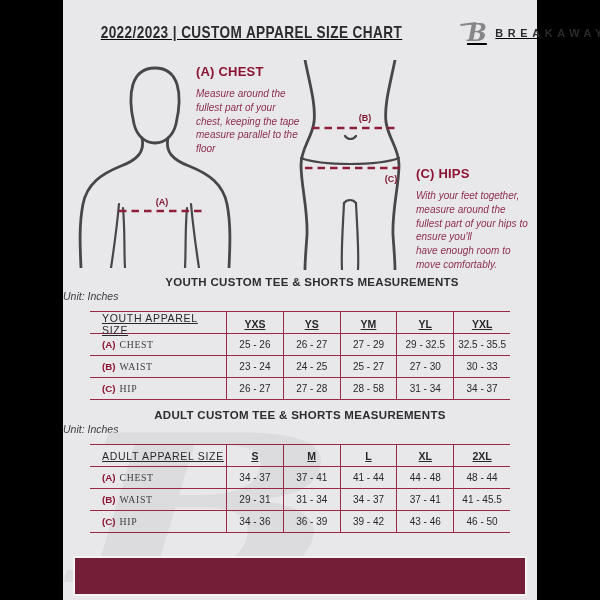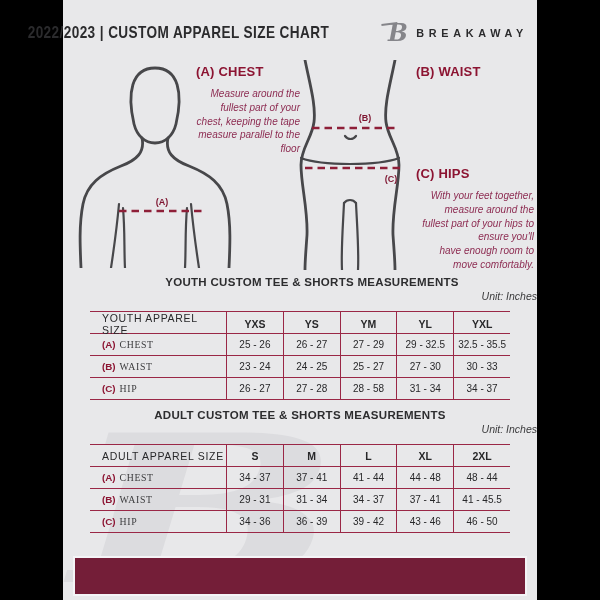--- a/index.html
+++ b/index.html
@@ -10,55 +10,55 @@
     --ink:#2d2d2f;
     --gray-ink:#3c3c3e;
     --bg:#e8e8ea;
     --footer:#741e38;
   }
   *{margin:0;padding:0;box-sizing:border-box;}
   html,body{width:600px;height:600px;}
   body{background:#000;font-family:"Liberation Sans",sans-serif;position:relative;overflow:hidden;}
   .page{position:absolute;left:63px;top:0;width:474px;height:600px;background:var(--bg);}
   
-  .header{position:absolute;top:20px;left:0;width:100%;display:flex;align-items:center;justify-content:flex-end;gap:21px;}
+  .header{position:absolute;top:20px;left:0;width:100%;display:flex;align-items:center;justify-content:flex-start;gap:27px;text-decoration:underline;}
   .doc-title{font-weight:700;font-size:17px;color:#2b2b2d;letter-spacing:.5px;transform:scaleX(.8);transform-origin:center;white-space:nowrap;}
   .brand{display:flex;align-items:center;gap:9px;transform:scaleX(.94);transform-origin:left center;}
   .logo-b{position:relative;font-family:"DejaVu Serif",serif;font-style:italic;font-weight:700;font-size:25px;color:#85858a;line-height:1;}
   .logo-b::before{content:"";position:absolute;left:-7px;top:3px;width:17px;height:2px;background:#85858a;transform:rotate(-6deg);}
   .brand-name{font-weight:700;font-size:11.5px;letter-spacing:5px;color:#2b2b2d;white-space:nowrap;}
   
   .inst{position:absolute;}
   .inst h3{font-size:13px;font-weight:700;color:var(--maroon);margin-bottom:8px;letter-spacing:.2px;}
-  .inst p{font-size:10px;font-style:italic;font-weight:500;color:var(--body-maroon);line-height:1.38;white-space:pre-line;text-align:right;}
+  .inst p{font-size:10px;font-style:italic;font-weight:500;color:var(--body-maroon);line-height:1.38;white-space:pre-line;}
   .inst-a{left:133px;top:64px;width:104px;}
   .inst-b{left:353px;top:64px;width:112px;}
   .inst-c{left:353px;top:166px;width:118px;}
   
   .fig{position:absolute;}
   .fig-torso{left:12px;top:58px;}
   .fig-lower{left:229px;top:60px;}
   .body-line{fill:none;stroke:#47474a;stroke-width:2.8;stroke-linecap:round;}
   .thin-line{fill:none;stroke:#47474a;stroke-width:2.2;stroke-linecap:round;}
   .dash-line{fill:none;stroke:var(--dash);stroke-width:2.6;stroke-dasharray:7.5 5;}
   .svg-label{font-family:"Liberation Sans",sans-serif;font-size:9px;font-weight:700;fill:#7e1430;}
   
   .sec-title{position:absolute;width:100%;text-align:center;font-weight:700;font-size:11.5px;color:var(--ink);letter-spacing:.3px;}
-  .sec-unit{position:absolute;width:100%;text-align:right;font-style:italic;font-size:10.5px;font-weight:500;color:#3b3b3d;padding-left:48px;}
+  .sec-unit{position:absolute;width:100%;text-align:left;font-style:italic;font-size:10.5px;font-weight:500;color:#3b3b3d;}
   .t1-title{top:276px;padding-left:24px;} .t1-unit{top:290px;}
   .t2-title{top:409px;} .t2-unit{top:423px;}
   
   .tbl{position:absolute;left:27px;width:420px;border-bottom:1px solid var(--line);z-index:2;}
   .tbl-youth{top:311px;}
   .tbl-adult{top:444px;}
   .tr{display:grid;grid-template-columns:136px repeat(5,1fr);height:22px;border-top:1px solid var(--line);}
   .tc{display:flex;align-items:center;justify-content:center;font-size:10px;color:#28282a;height:100%;}
   .tc + .tc{border-left:1px solid var(--line);}
   .tc.lab{justify-content:flex-start;padding-left:12px;color:var(--gray-ink);letter-spacing:.7px;font-size:9.8px;}
-  .head .tc{font-weight:700;font-size:10.5px;color:#28282a;}
+  .head .tc{font-weight:700;font-size:10.5px;color:#28282a;text-decoration:underline;}
   .head .tc.lab{font-weight:400;}
   .pfx{color:var(--maroon);font-weight:700;margin-right:4px;letter-spacing:0;}
   .row-lab{letter-spacing:.6px;font-family:Liberation Serif, serif;}
   
   .watermark{position:absolute;left:8px;top:408px;font-family:"DejaVu Serif",serif;font-style:italic;font-weight:700;
     font-size:205px;line-height:1;color:#dcdcdf;transform:scaleX(1.55);transform-origin:left top;z-index:1;}
   
   .footer-bar{position:absolute;left:10px;top:556px;width:454px;height:40px;background:var(--footer);
     border:2px solid #f4f4f6;z-index:2;}
 </style>
@@ -101,21 +101,20 @@
     <line class="dash-line" x1="13" y1="108" x2="111" y2="108"></line>
     <text class="svg-label" x="73" y="61" text-anchor="middle">(B)</text>
     <text class="svg-label" x="99" y="122" text-anchor="middle">(C)</text>
   </svg>
 
   <div class="inst inst-a">
     <h3>(A) CHEST</h3>
     <p>Measure around the fullest part of your chest, keeping the tape measure parallel to the floor</p>
   </div>
   <div class="inst inst-b">
-    <h3>(B) WAIST</h3>
   </div>
   <div class="inst inst-c">
     <h3>(C) HIPS</h3>
     <p>With your feet together, measure around the fullest part of your hips to ensure you'll
 have enough room to move comfortably.</p>
   </div>
 
   <div class="sec-title t1-title">YOUTH CUSTOM TEE &amp; SHORTS MEASUREMENTS</div>
   <div class="sec-unit t1-unit">Unit: Inches</div>
 

